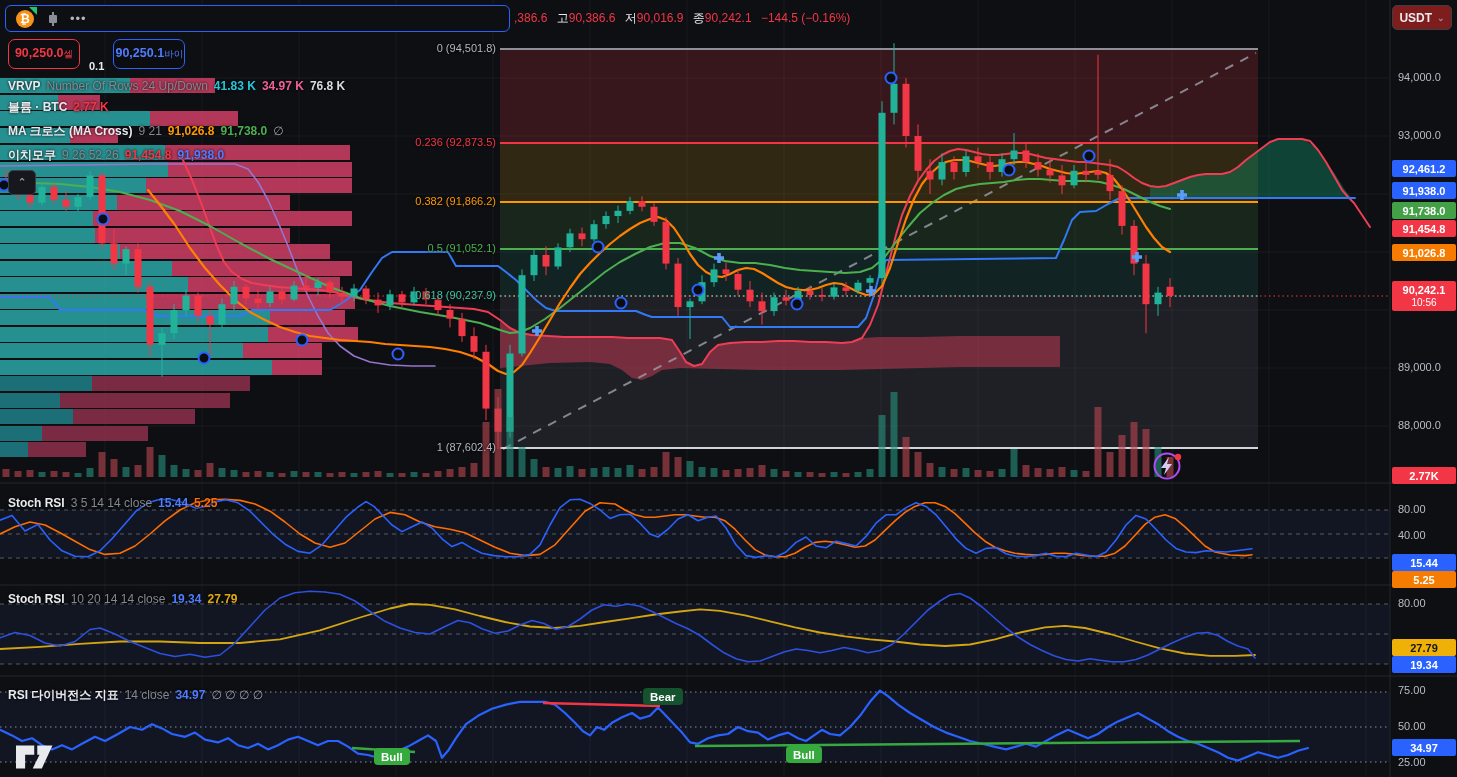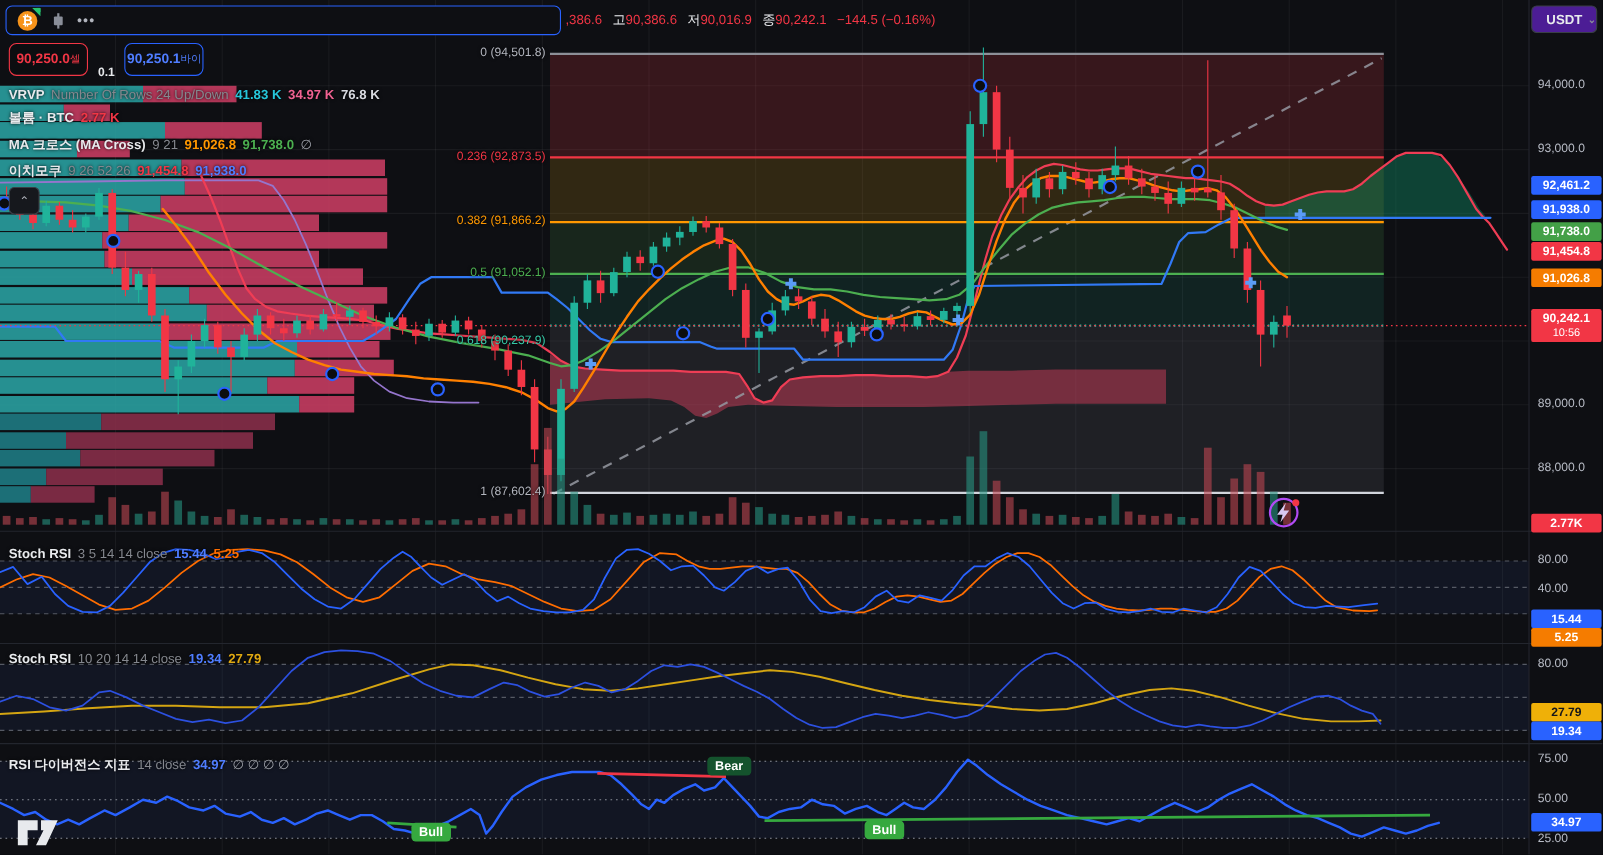--- a/index.html
+++ b/index.html
@@ -36,22 +36,22 @@
   .collapse-btn { left:8px; top:170px; width:28px; height:25px; background:#16181d; border:1px solid #3a3e47; border-radius:5px;
      color:#b2b5be; font-size:11px; display:flex; align-items:center; justify-content:center; z-index:6; cursor:pointer;}
   
   .axis-label { left:1398px; color:#b8bcc6; font-size:11px; z-index:4; }
   .axis-badge { left:1392px; width:64px; height:17px; border-radius:2px; color:#fff; font-size:11px; font-weight:700;
      display:flex; align-items:center; justify-content:center; z-index:5; }
   .price-badge { left:1392px; width:64px; height:30px; border-radius:2px; background:#f23645; color:#fff; z-index:5;
      display:flex; flex-direction:column; align-items:center; justify-content:center; line-height:1.15;}
   .price-badge .t { font-size:11px; font-weight:700;}
   .price-badge .c { font-size:10px; }
-  .usdt-btn { left:1392px; top:5px; width:60px; height:25px; border:1px solid #3a3e47; border-radius:5px; background:#4c1d95;
-     color:#e8eaed; font-size:12px; font-weight:700; display:flex; align-items:center; justify-content:flex-end; gap:5px; z-index:6; cursor:pointer;}
+  .usdt-btn { left:1392px; top:5px; width:60px; height:25px; border:1px solid #3a3e47; border-radius:5px; background:#7f1d1d;
+     color:#e8eaed; font-size:12px; font-weight:700; display:flex; align-items:center; justify-content:center; gap:5px; z-index:6; cursor:pointer;}
   .usdt-btn span.ch { color:#8a8e99; font-size:9px; }
   .fib-label { color:#b2b5be; font-size:11px; z-index:4; white-space:nowrap; transform:translateX(-100%); text-shadow:0 0 3px #000;}
   .divg-badge { height:17px; border-radius:4px; color:#fff; font-size:11.5px; font-weight:700; padding:1px 7px; z-index:5; display:flex; align-items:center;}
   .tv-logo { left:16px; top:744px; z-index:6; cursor:pointer;}
   .boost { left:1151px; top:449px; z-index:6; cursor:pointer;}
 </style>
 </head>
 <body>
 
 <div id="app">
@@ -572,21 +572,21 @@
 
   <svg class="abs boost" width="34" height="34" viewBox="0 0 34 34">
     <circle cx="16" cy="17" r="12.5" fill="none" stroke="#b14bf4" stroke-width="2"></circle>
     <path d="M18 8l-8 11h5l-2 7 8-11h-5z" fill="#d9c8f2"></path>
     <circle cx="27" cy="8" r="3.2" fill="#f23645"></circle>
   </svg>
 <div class="abs fib-label" style="left: 496px; top: 42px; color: rgb(178, 181, 190);">0 (94,501.8)</div>
     <div class="abs fib-label" style="left: 496px; top: 136px; color: rgb(242, 54, 69);">0.236 (92,873.5)</div>
     <div class="abs fib-label" style="left: 496px; top: 195px; color: rgb(255, 152, 0);">0.382 (91,866.2)</div>
     <div class="abs fib-label" style="left: 496px; top: 242px; color: rgb(76, 175, 80);">0.5 (91,052.1)</div>
-    <div class="abs fib-label" style="left: 496px; top: 304px; color: rgb(53, 201, 167);">0.618 (90,237.9)</div>
+    <div class="abs fib-label" style="left: 496px; top: 289px; color: rgb(53, 201, 167);">0.618 (90,237.9)</div>
     <div class="abs fib-label" style="left: 496px; top: 441px; color: rgb(178, 181, 190);">1 (87,602.4)</div>
     <div class="abs axis-label" style="top: 71px;">94,000.0</div>
     <div class="abs axis-label" style="top: 129px;">93,000.0</div>
     <div class="abs axis-label" style="top: 361px;">89,000.0</div>
     <div class="abs axis-label" style="top: 419px;">88,000.0</div>
     <div class="abs axis-label" style="top: 503px;">80.00</div>
     <div class="abs axis-label" style="top: 529px;">40.00</div>
     <div class="abs axis-label" style="top: 597px;">80.00</div>
     <div class="abs axis-label" style="top: 684px;">75.00</div>
     <div class="abs axis-label" style="top: 720px;">50.00</div>

